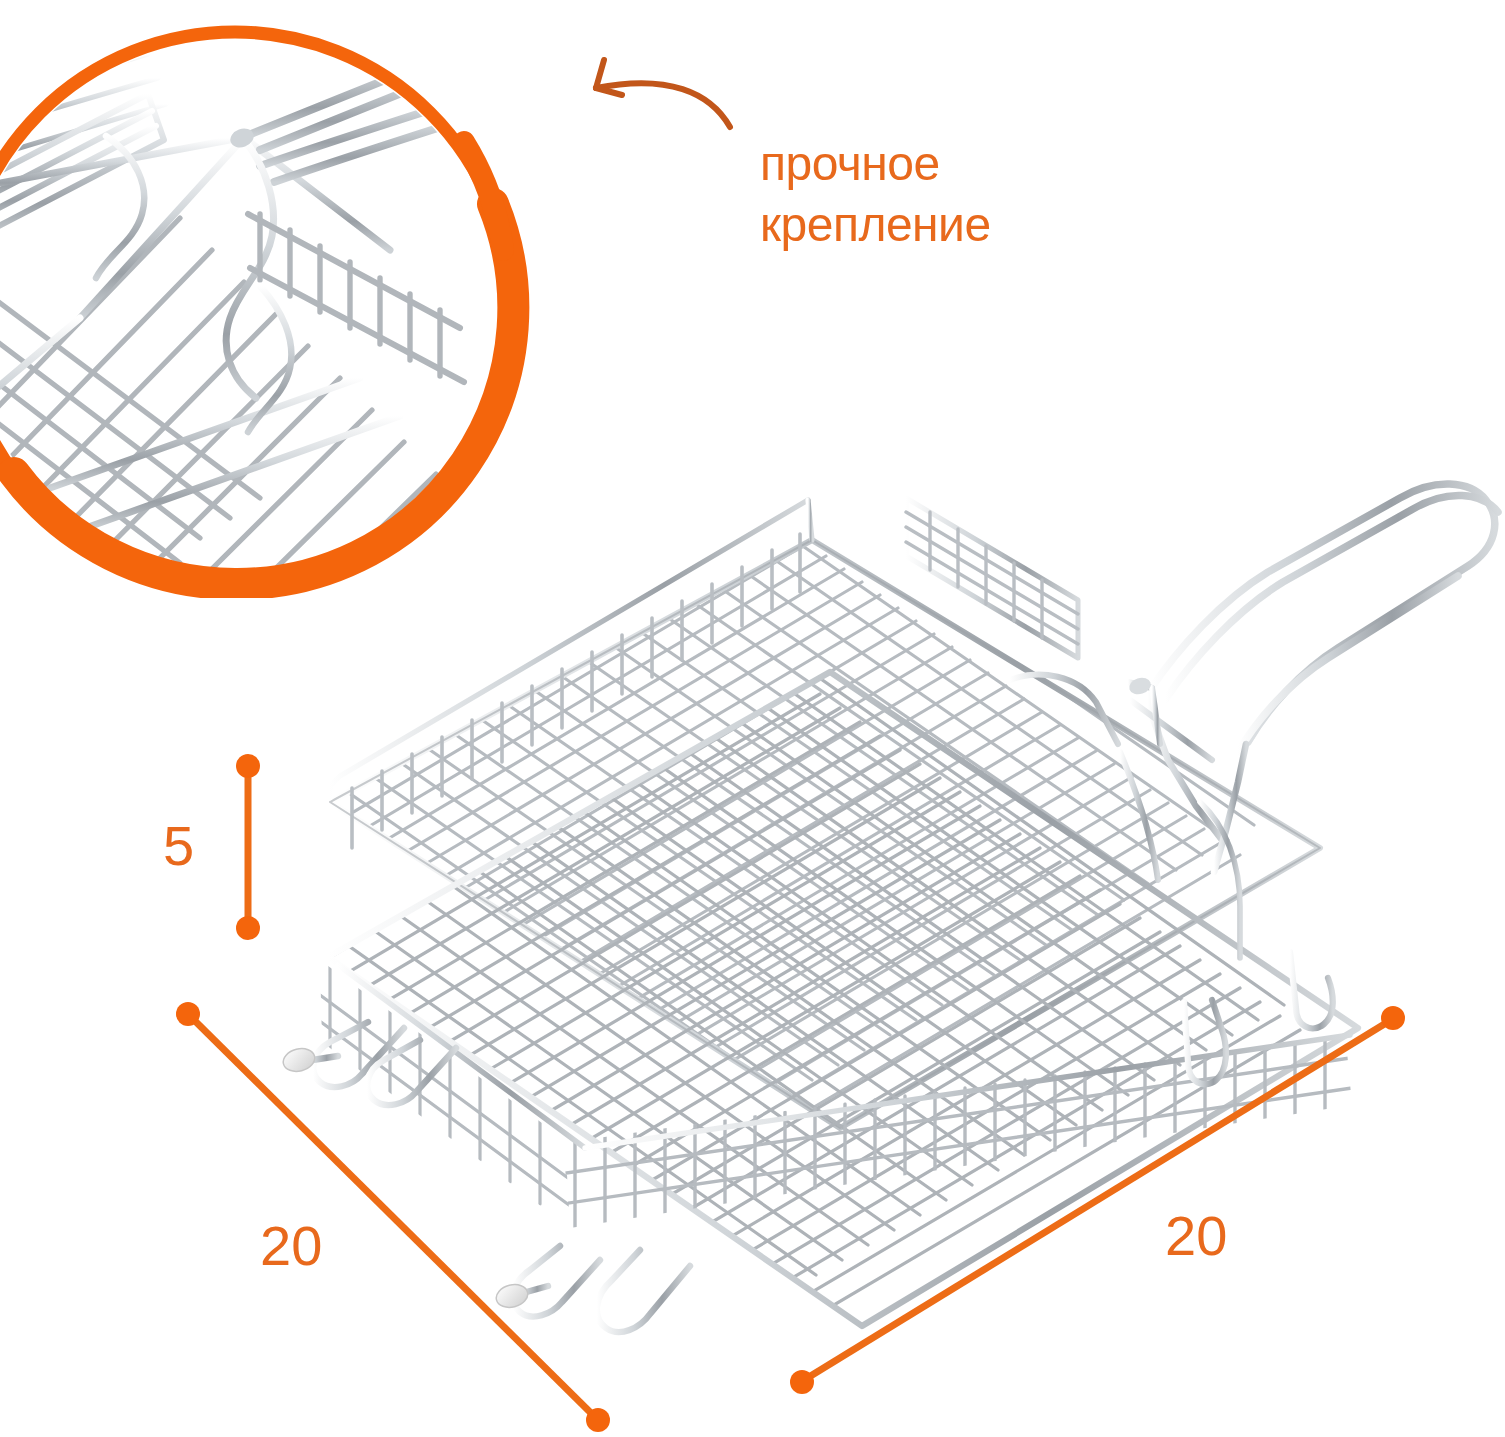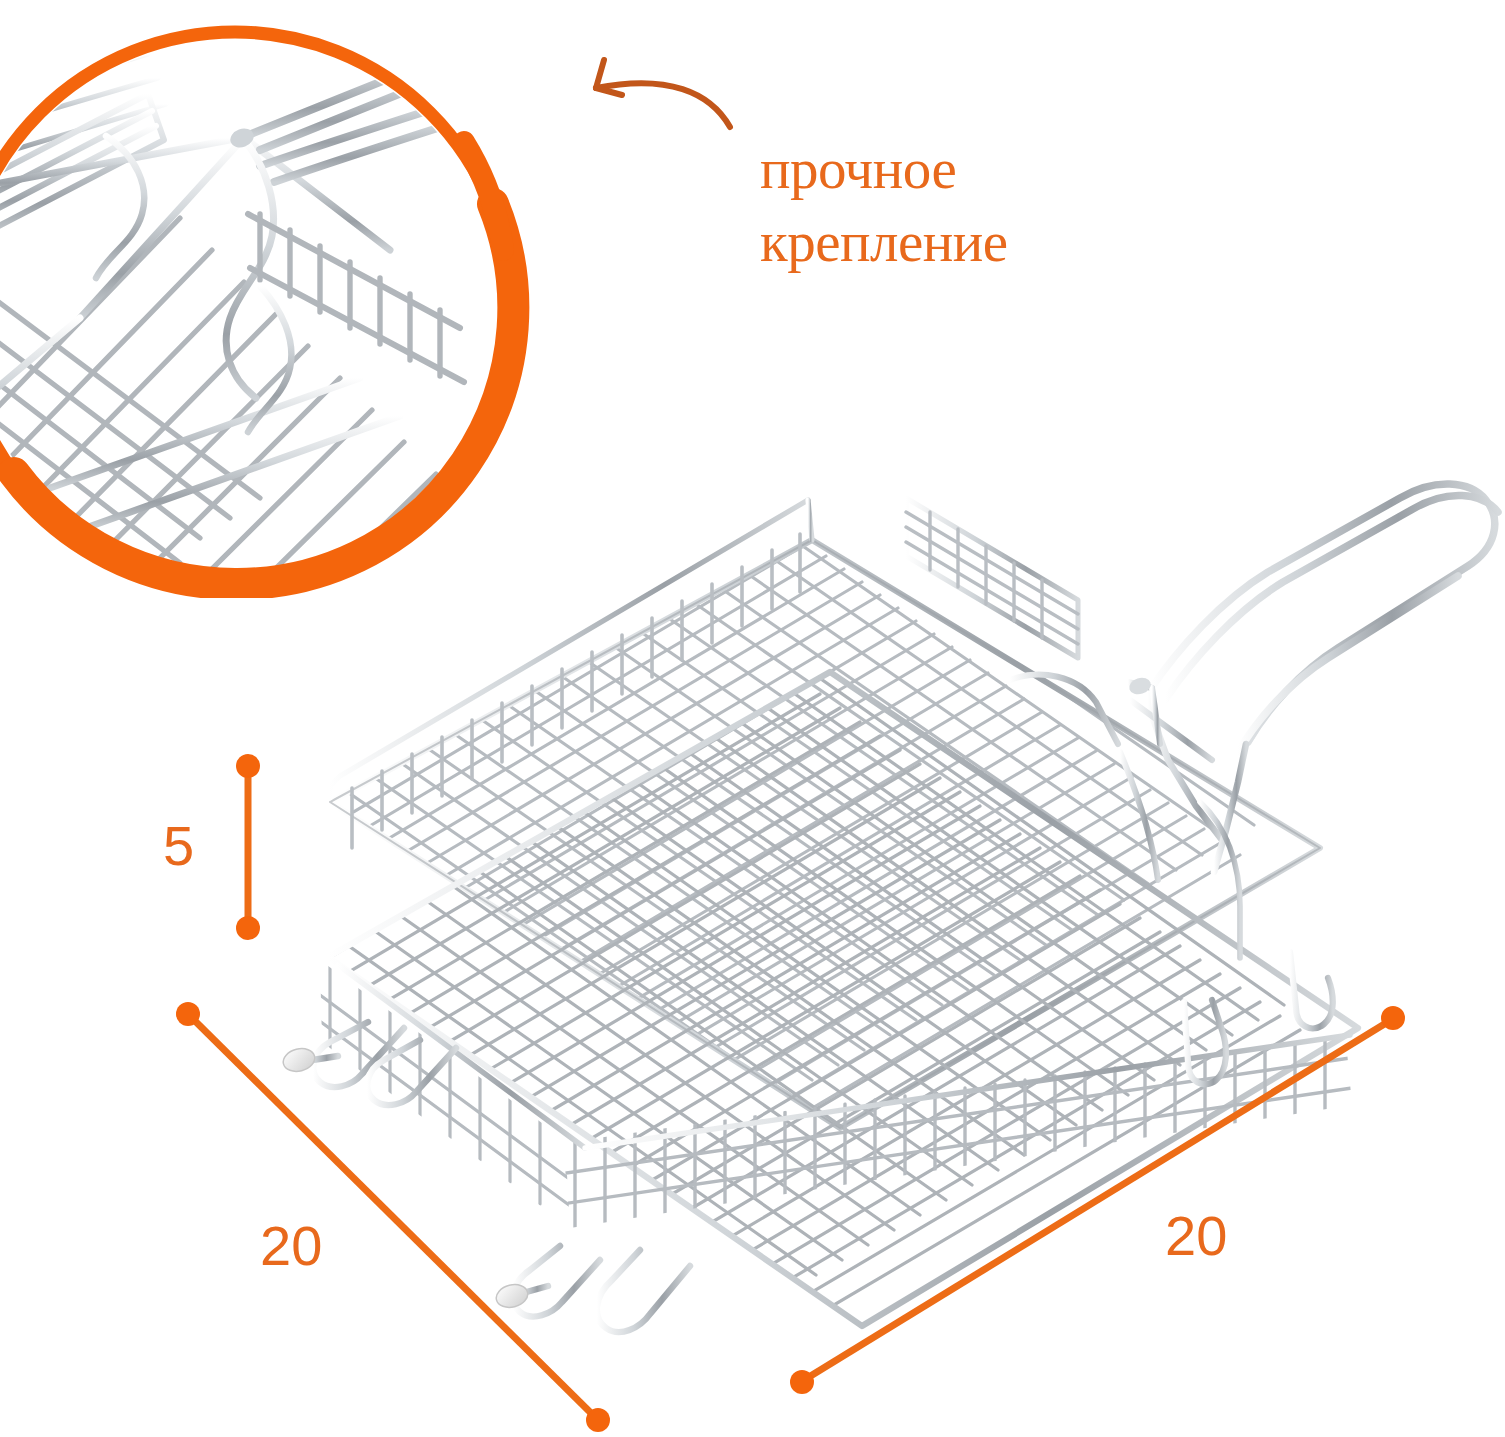--- a/index.html
+++ b/index.html
@@ -32,26 +32,26 @@
   }
   .callout svg { display: block; }
 
   
   .callout-label {
     position: absolute;
     left: 760px;
     top: 133px;
     width: 560px;
     color: #E8691C;
-    font-size: 57px;
+    font-size: 48px;
     line-height: 1.28;
     font-weight: 400;
     letter-spacing: -0.5px;
     white-space: pre-line;
-    font-family: Liberation Serif, serif;
+    font-family: Liberation Sans, sans-serif;
   }
 
   
   .dim-label {
     position: absolute;
     color: #E8691C;
     font-size: 56px;
     font-weight: 400;
     font-family: "Liberation Sans", sans-serif;
     line-height: 1;

